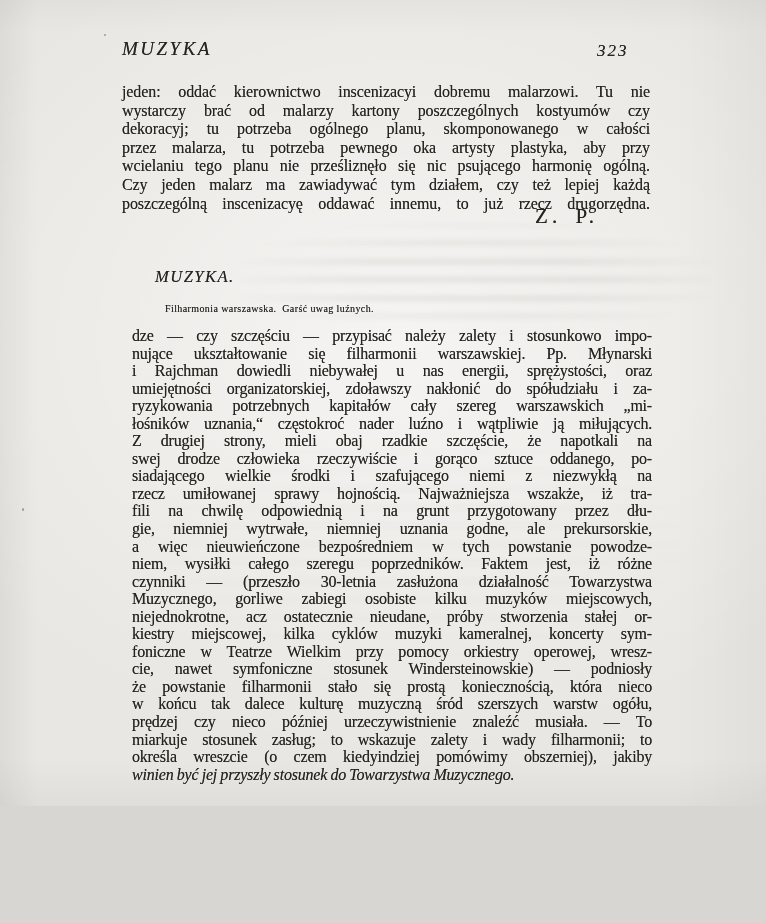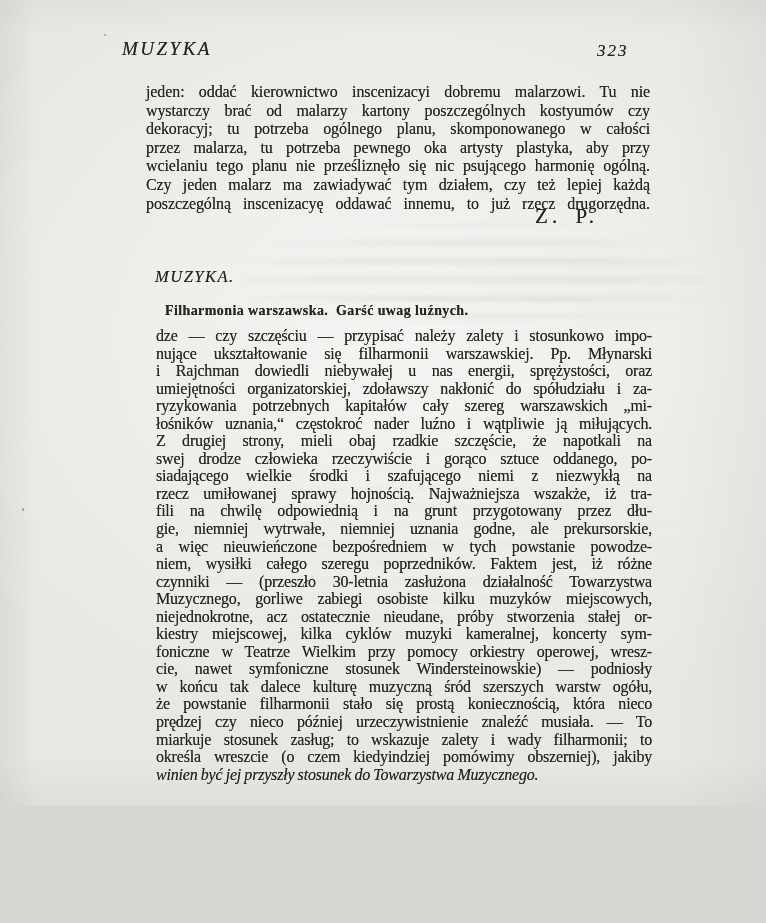--- a/index.html
+++ b/index.html
@@ -44,30 +44,30 @@
     font-size:21px; letter-spacing:4px; word-spacing:5px;
   }
 
   
   .sec-heading{
     position:absolute; left:155px; top:267px;
     font-style:italic; font-size:16.5px; letter-spacing:1.5px;
   }
   .sec-subheading{
     position:absolute; left:165px; top:303px;
-    font-weight:bold; font-size:14px; letter-spacing:0.4px;
+    font-weight:normal; font-size:10px; letter-spacing:0.4px;
     white-space:pre-wrap;
   }
   .para2{
     position:absolute; left:132px; top:327px; width:520px;
     font-size:16px; line-height:17.55px;
     letter-spacing:-0.2px; word-spacing:-0.5px;
   }
 
-  .ln{ text-align:justify; text-align-last:justify;margin-left:24px; }
+  .ln{ text-align:justify; text-align-last:justify; }
   .ln.first{ padding-left:58px; }
   .ln.lastline{ text-align-last:auto;font-style:italic; }
 
   
   .showthrough{
     position:absolute; left:238px; top:221px; width:474px; height:114px;
     background:repeating-linear-gradient(
       to bottom,
       rgba(108,104,96,0.20) 0px, rgba(108,104,96,0.20) 7px,
       rgba(0,0,0,0) 7px, rgba(0,0,0,0) 18.5px);
@@ -125,22 +125,22 @@
     <div class="ln">fili na chwilę odpowiednią i na grunt przygotowany przez dłu-</div>
     <div class="ln">gie, niemniej wytrwałe, niemniej uznania godne, ale prekursorskie,</div>
     <div class="ln">a więc nieuwieńczone bezpośredniem w tych powstanie powodze-</div>
     <div class="ln">niem, wysiłki całego szeregu poprzedników. Faktem jest, iż różne</div>
     <div class="ln">czynniki — (przeszło 30-letnia zasłużona działalność Towarzystwa</div>
     <div class="ln">Muzycznego, gorliwe zabiegi osobiste kilku muzyków miejscowych,</div>
     <div class="ln">niejednokrotne, acz ostatecznie nieudane, próby stworzenia stałej or-</div>
     <div class="ln">kiestry miejscowej, kilka cyklów muzyki kameralnej, koncerty sym-</div>
     <div class="ln">foniczne w Teatrze Wielkim przy pomocy orkiestry operowej, wresz-</div>
     <div class="ln">cie, nawet symfoniczne stosunek Windersteinowskie) — podniosły</div>
+    <div class="ln">że powstanie filharmonii stało się prostą koniecznością, która nieco</div>
     <div class="ln">w końcu tak dalece kulturę muzyczną śród szerszych warstw ogółu,</div>
-    <div class="ln">że powstanie filharmonii stało się prostą koniecznością, która nieco</div>
     <div class="ln">prędzej czy nieco później urzeczywistnienie znaleźć musiała. — To</div>
     <div class="ln">miarkuje stosunek zasług; to wskazuje zalety i wady filharmonii; to</div>
     <div class="ln">określa wreszcie (o czem kiedyindziej pomówimy obszerniej), jakiby</div>
     <div class="ln lastline">winien być jej przyszły stosunek do Towarzystwa Muzycznego.</div>
   </div>
 
   <div class="speck a"></div>
   <div class="speck b"></div>
   <div class="speck c"></div>
 </div>

